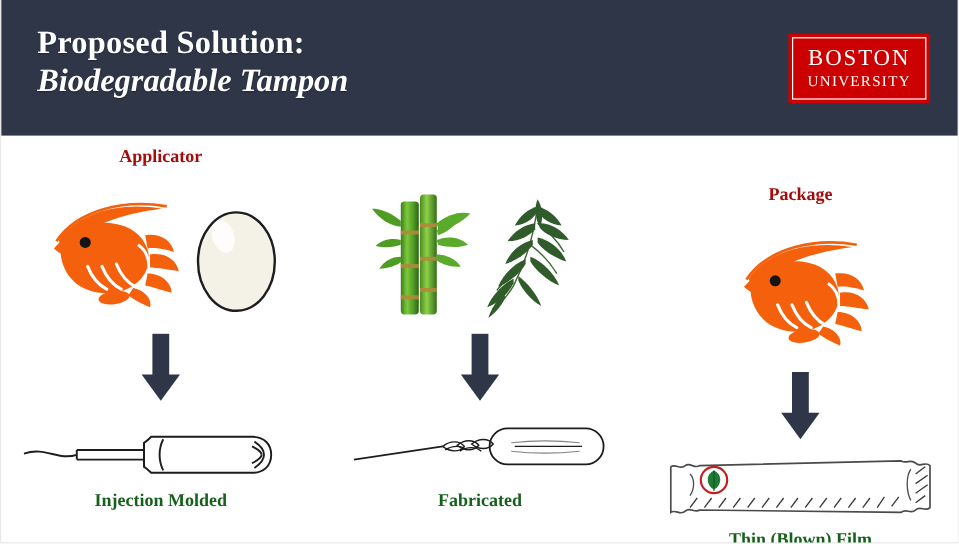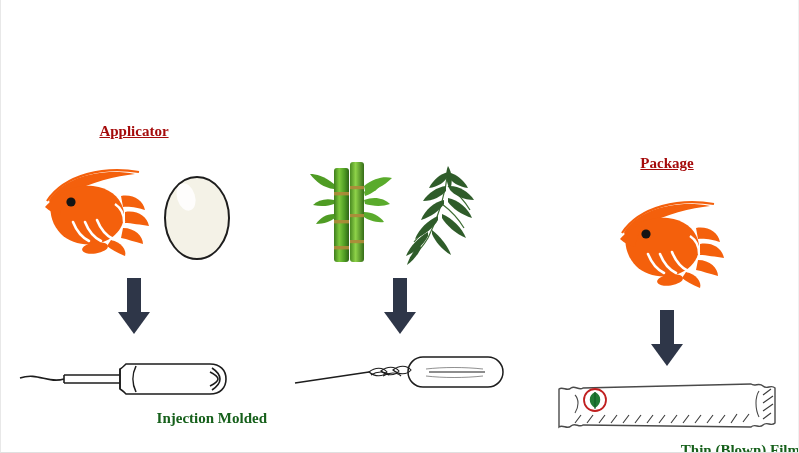--- a/index.html
+++ b/index.html
@@ -98,28 +98,27 @@
 
   .col-heading {
     position: absolute;
     top: 10px;
     left: 0;
     width: 100%;
     text-align: center;
     color: #a50b0b;
     font-size: 15px;
     font-weight: bold;
-    text-decoration: underline;
   }
   .col-footer {
     position: absolute;
     top: 297px;
     left: 0;
     width: 100%;
-    text-align: right;
+    text-align: center;
     color: #16601b;
     font-size: 15px;
     font-weight: bold;
   }
   .sources {
     position: absolute;
     top: 38px;
     left: 0;
     width: 100%;
     height: 122px;
@@ -147,20 +146,33 @@
     align-items: center;
     justify-content: center;
   }
   .src-item { line-height: 0; }
 </style>
 </head>
 <body>
 
 <div id="slide">
 
+  <div id="header">
+    <div id="title-block">
+      <span id="title-line1">Proposed Solution:</span>
+      <span id="title-line2">Biodegradable Tampon</span>
+    </div>
+
+    <div id="bu-logo">
+      <div id="bu-logo-inner">
+        <div id="bu-boston">BOSTON</div>
+        <div id="bu-university">UNIVERSITY</div>
+      </div>
+    </div>
+  </div>
 
   <div class="column" id="col-0">
     <div class="col-heading">Applicator</div>
 
     <div class="sources">
 
       <span class="src-item">
         <svg width="122" height="104" viewBox="0 0 122 104">
           <g>
             <path d="M18 40 C34 16 72 8 104 14 C86 16 58 22 40 34 C30 41 24 49 22 56 Z" fill="#f4600c"></path>
@@ -304,20 +316,21 @@
             <path d="M90 31 C96 27 104 27 108 31"></path>
           </g>
           <rect x="115" y="12" width="95" height="30" rx="15"></rect>
           <path d="M136 27 L192 27" stroke-width="1.2"></path>
           <path d="M133 24 C150 22 172 22 190 24" stroke-width="0.9" opacity="0.55"></path>
           <path d="M133 31 C150 33 172 33 190 31" stroke-width="0.9" opacity="0.55"></path>
         </g>
       </svg>
     </div>
 
+    <div class="col-footer">Fabricated</div>
   </div>
 
   <div class="column" id="col-2">
     <div class="col-heading">Package</div>
 
     <div class="sources">
       <span class="src-item">
         <svg width="122" height="104" viewBox="0 0 122 104">
           <g>
             <path d="M18 40 C34 16 72 8 104 14 C86 16 58 22 40 34 C30 41 24 49 22 56 Z" fill="#f4600c"></path>

